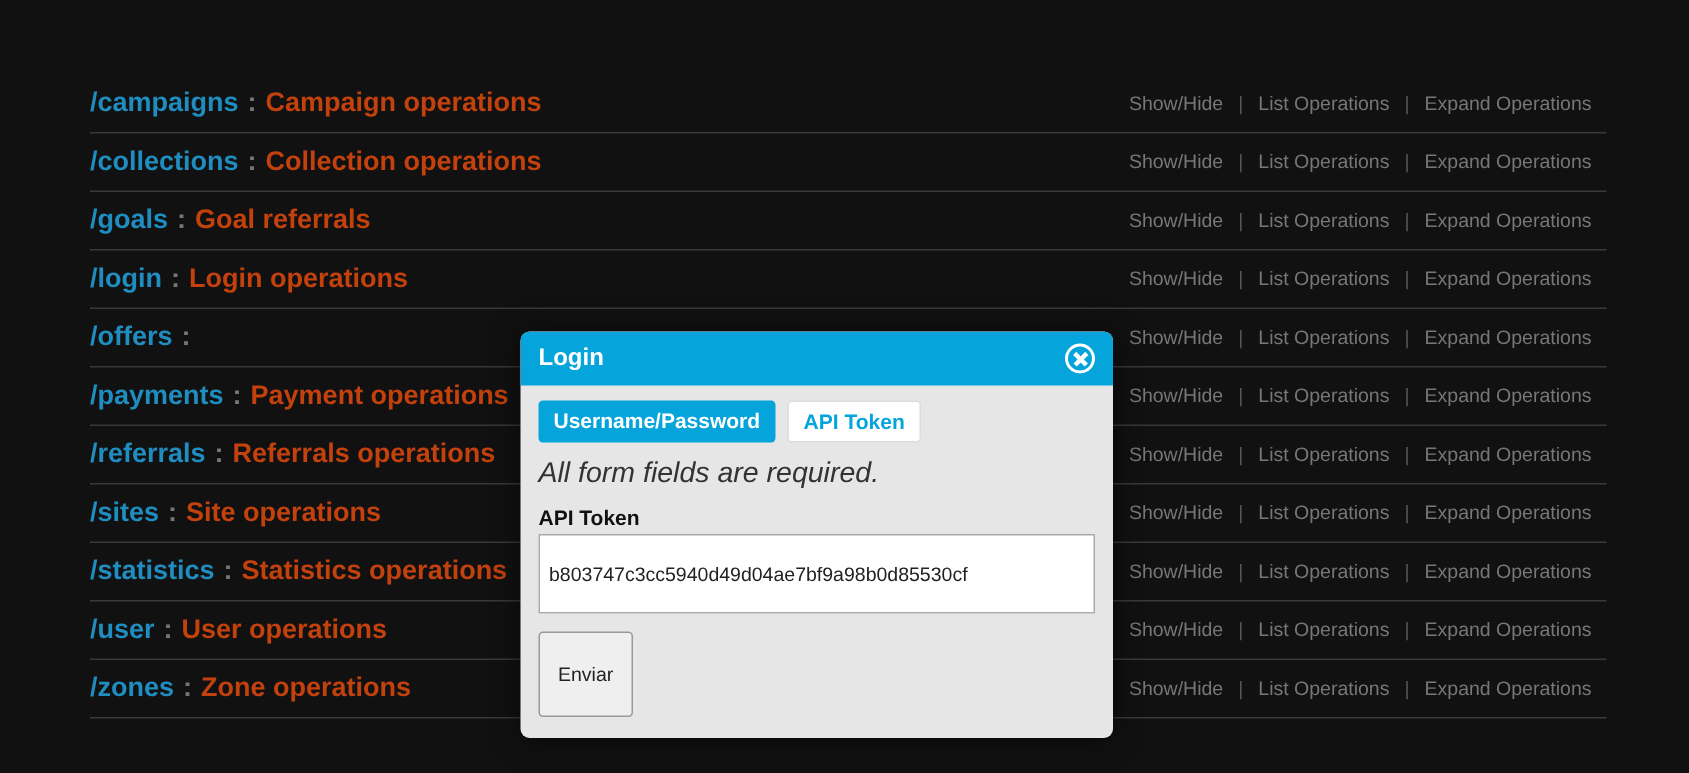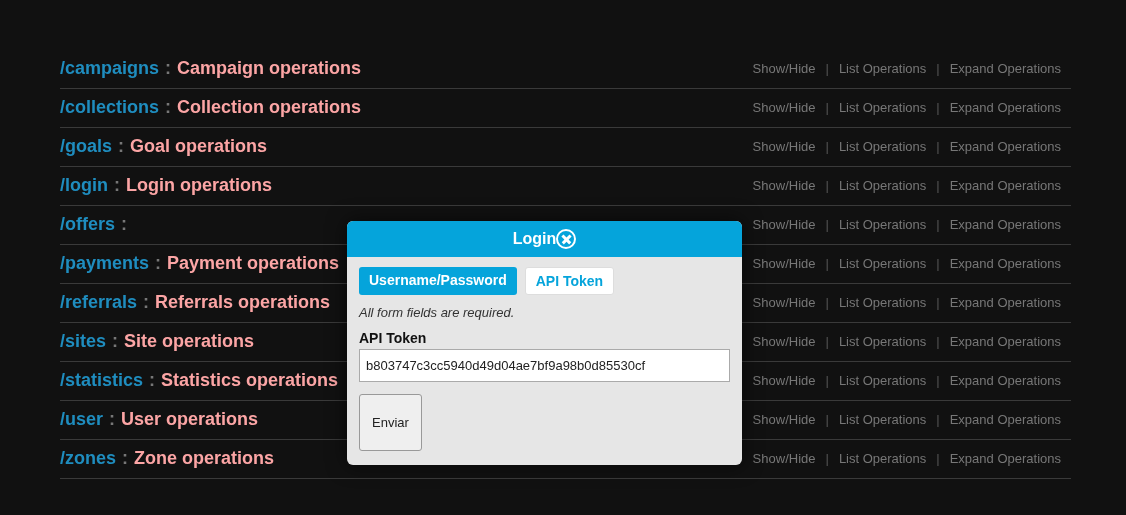--- a/index.html
+++ b/index.html
@@ -29,21 +29,21 @@
     font-size: 18px;
     font-weight: bold;
   }
   .api-path {
     color: #1f8dbf;
   }
   .api-colon {
     color: #777;
   }
   .api-desc {
-    color: #fca5a5;
+    color: #c2410c;
   }
   .api-actions {
     display: flex;
     align-items: center;
     font-size: 13px;
     color: #777;
   }
   .api-action {
     padding: 0 10px;
     cursor: pointer;
@@ -63,21 +63,21 @@
     box-shadow: 0 0 20px rgba(0,0,0,0.6);
     font-family: Arial, Helvetica, sans-serif;
   }
   .modal-header {
     background: #05a4db;
     color: #fff;
     padding: 8px 12px;
     font-size: 16px;
     font-weight: bold;
     display: flex;
-    justify-content: center;
+    justify-content: space-between;
     align-items: center;
   }
   .close-icon {
     width: 20px;
     height: 20px;
     border: 2.5px solid #fff;
     border-radius: 50%;
     display: flex;
     align-items: center;
     justify-content: center;
@@ -113,34 +113,34 @@
     background: #05a4db;
     color: #fff;
   }
   .tab.inactive {
     background: #fff;
     color: #05a4db;
     border: 1px solid #ddd;
   }
   .form-note {
     font-style: italic;
-    font-size: 13px;
+    font-size: 19px;
     color: #333;
     margin-bottom: 10px;
   }
   .form-label {
     font-size: 14px;
     font-weight: bold;
     color: #111;
     margin-bottom: 3px;
     display: block;
   }
   .form-input {
     width: 100%;
-    padding: 8px 6px;
+    padding: 18px 6px;
     font-size: 13px;
     border: 1px solid #aaa;
     background: #fff;
     margin-bottom: 12px;
     color: #222;
   }
   .form-button {
     padding: 20px 12px;
     font-size: 13px;
     background: #efefef;
@@ -179,21 +179,21 @@
         <span class="api-sep">|</span>
         <span class="api-action">List Operations</span>
         <span class="api-sep">|</span>
         <span class="api-action">Expand Operations</span>
       </div>
     </div>
     <div class="api-row">
       <div class="api-left">
         <span class="api-path">/goals</span>
         <span class="api-colon">:</span>
-        <span class="api-desc">Goal operations</span>
+        <span class="api-desc">Goal referrals</span>
       </div>
       <div class="api-actions">
         <span class="api-action">Show/Hide</span>
         <span class="api-sep">|</span>
         <span class="api-action">List Operations</span>
         <span class="api-sep">|</span>
         <span class="api-action">Expand Operations</span>
       </div>
     </div>
     <div class="api-row">

